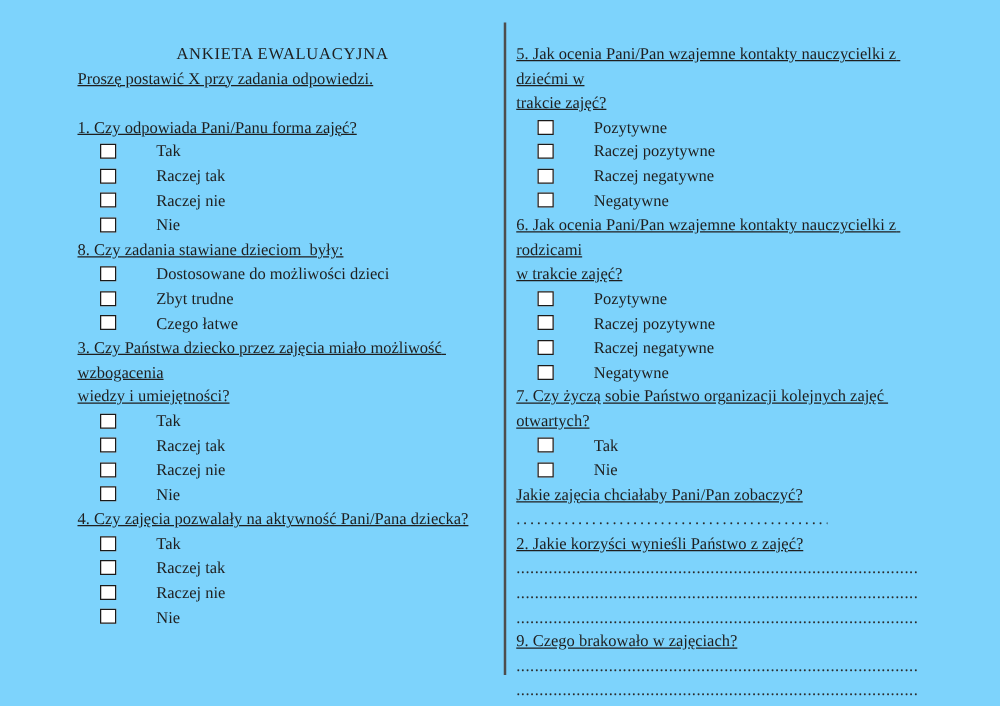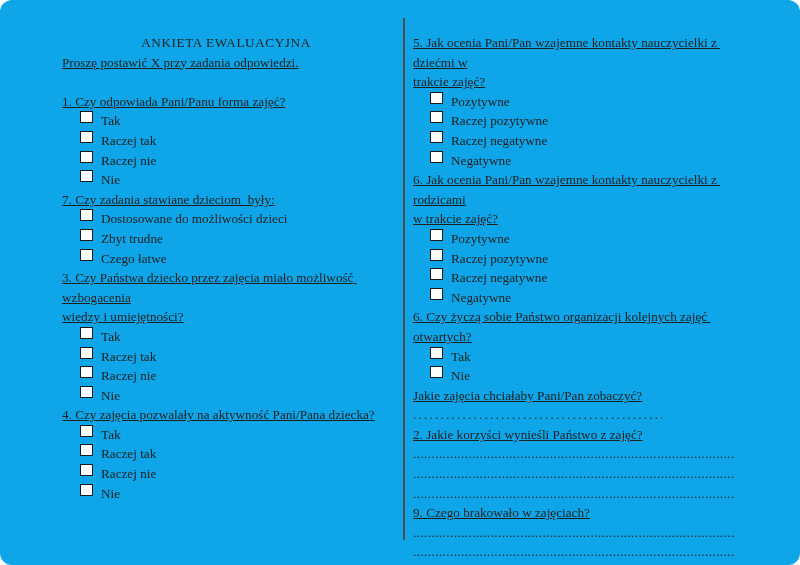--- a/index.html
+++ b/index.html
@@ -1,26 +1,25 @@
 <!DOCTYPE html>
 <html><head>
 <meta charset="utf-8">
 <style>
   html, body { margin: 0; padding: 0; background: #ffffff; }
   .page {
     position: relative;
     width: 800px;
     height: 565px;
-    background: #0ea5e9;
+    background: #7dd3fc;
     font-family: "Liberation Serif", "DejaVu Serif", serif;
     font-size: 13.2px;
     line-height: 19.6px;
     color: #1f1f1f;
     overflow: hidden;
-    border-radius: 12px;
   }
   .col { position: absolute; top: 33px; }
   .col-left  { left: 62px;  width: 340px; }
   .col-right { left: 413px; width: 345px; }
   .divider {
     position: absolute;
     left: 403px;
     top: 18px;
     width: 1.5px;
     height: 522px;
@@ -30,22 +29,23 @@
     display: block;
     width: 328px;
     text-align: center;
     letter-spacing: 0.6px;
     white-space: pre-wrap;
   }
   .q-text, .plain-text { white-space: pre-wrap; text-decoration: underline; }
   .spacer-line { height: 19.6px; }
   .opt-row {
     display: flex;
-    align-items: flex-start;
+    align-items: center;
     height: 19.6px;
+    gap: 24px;
   }
   .opt-row .box {
     flex: 0 0 auto;
     width: 11px;
     height: 10px;
     border: 1.6px solid #1a1a1a;
     margin-left: 18px;
     margin-right: 8px;
     background: #ffffff;
   }
@@ -84,21 +84,21 @@
     </div>
     <div class="opt-row">
       <span class="box"></span>
       <span>Raczej nie</span>
     </div>
     <div class="opt-row">
       <span class="box"></span>
       <span>Nie</span>
     </div>
 
-    <div class="q-text">7. Czy zadania stawiane dzieciom  były:</div>
+    <div class="q-text">8. Czy zadania stawiane dzieciom  były:</div>
     <div class="opt-row">
       <span class="box"></span>
       <span>Dostosowane do możliwości dzieci</span>
     </div>
     <div class="opt-row">
       <span class="box"></span>
       <span>Zbyt trudne</span>
     </div>
     <div class="opt-row">
       <span class="box"></span>
@@ -177,21 +177,21 @@
     </div>
     <div class="opt-row">
       <span class="box"></span>
       <span>Raczej negatywne</span>
     </div>
     <div class="opt-row">
       <span class="box"></span>
       <span>Negatywne</span>
     </div>
 
-    <div class="q-text">6. Czy życzą sobie Państwo organizacji kolejnych zajęć otwartych?</div>
+    <div class="q-text">7. Czy życzą sobie Państwo organizacji kolejnych zajęć otwartych?</div>
     <div class="opt-row">
       <span class="box"></span>
       <span>Tak</span>
     </div>
     <div class="opt-row">
       <span class="box"></span>
       <span>Nie</span>
     </div>
 
     <div class="plain-text">Jakie zajęcia chciałaby Pani/Pan zobaczyć?</div>

